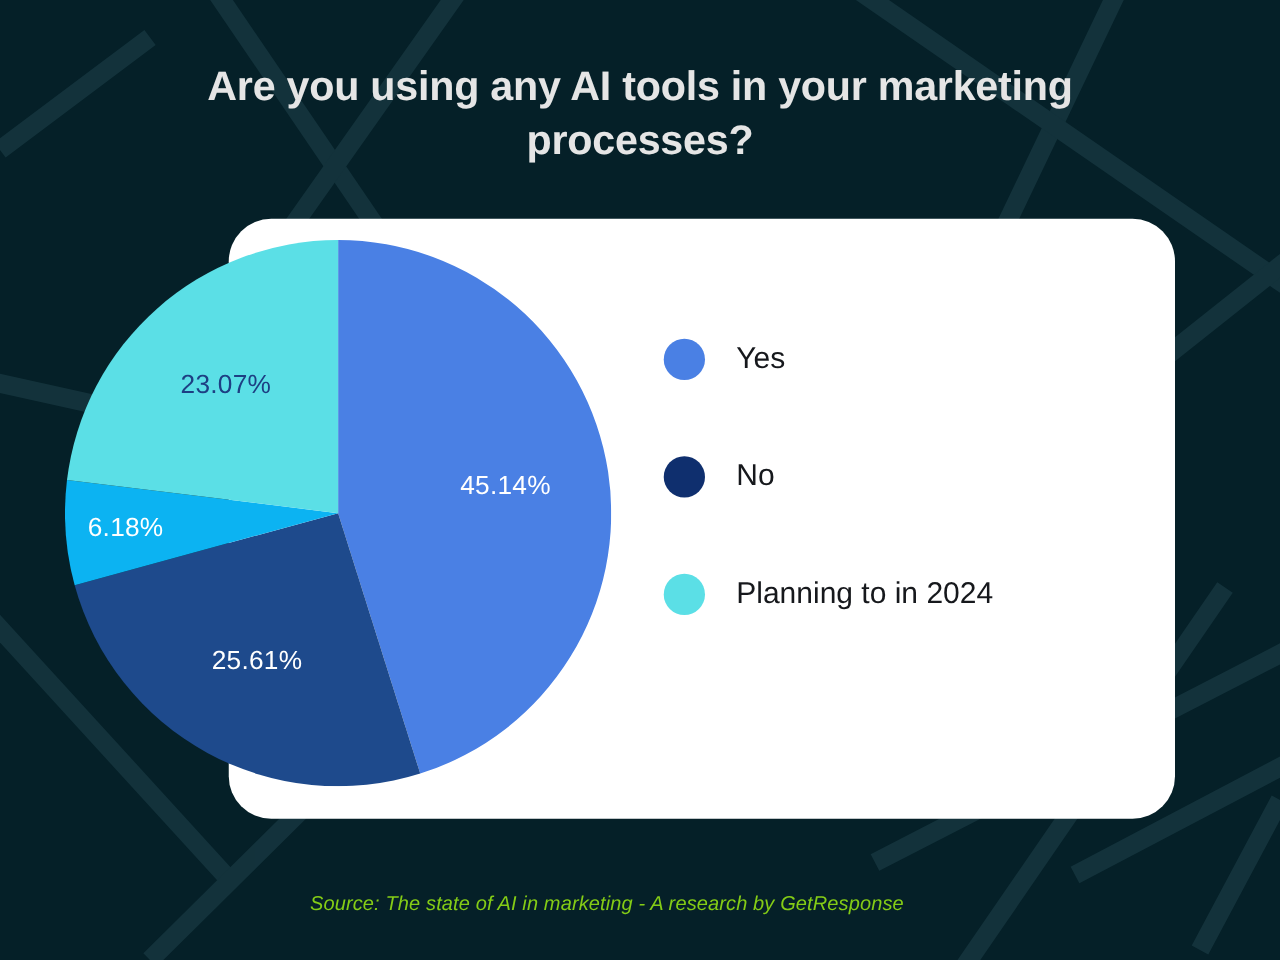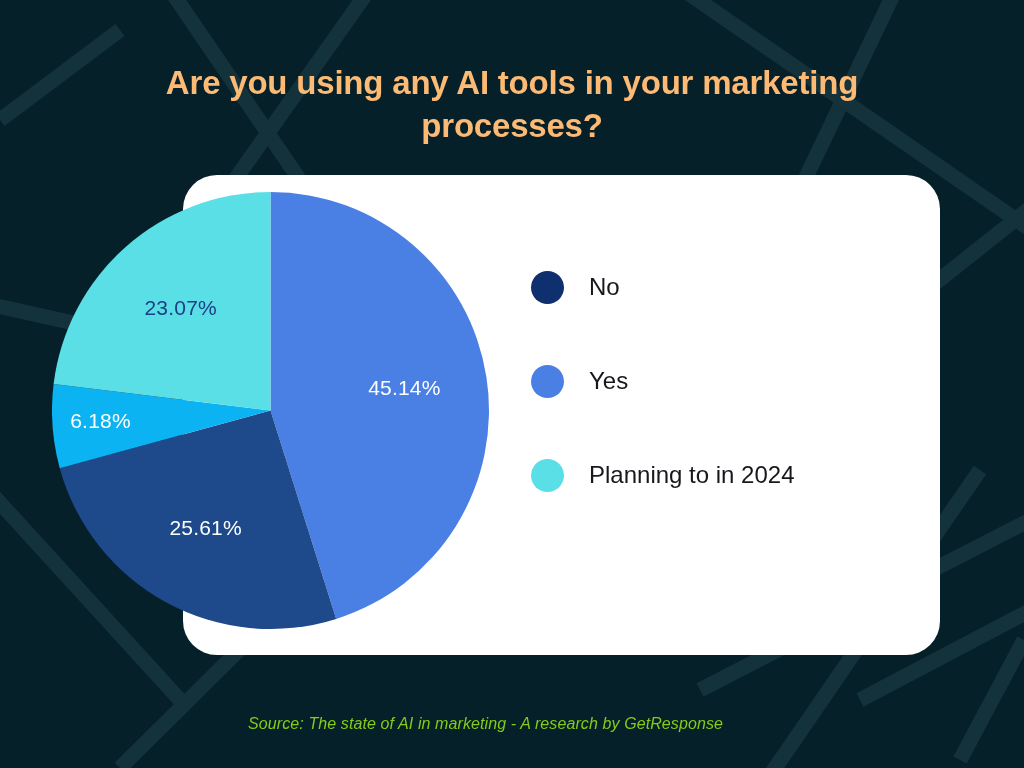--- a/index.html
+++ b/index.html
@@ -23,26 +23,26 @@
     position: absolute;
     inset: 0;
     width: 1024px;
     height: 768px;
     z-index: 0;
   }
 
   
   #page-title {
     position: absolute;
-    top: 62px;
+    top: 48px;
     left: 0;
     width: 1024px;
     z-index: 3;
     text-align: center;
-    color: #fdba74;
+    color: #e5e5e5;
     font-size: 33px;
     font-weight: bold;
     line-height: 1.30;
     letter-spacing: -0.2px;
     padding: 0 90px;
   }
 
   
   #chart-card {
     position: absolute;
@@ -187,27 +187,27 @@
       <text x="352.4" y="197.9" class="pie-label" fill="#ffffff">45.14%</text>
       <text x="153.6" y="337.4" class="pie-label" fill="#ffffff">25.61%</text>
       <text x="48.5" y="230.9" class="pie-label" fill="#ffffff">6.18%</text>
       <text x="128.7" y="117.1" class="pie-label" fill="#1d3f83">23.07%</text>
     </g>
 </svg>
 
 <div id="legend">
 
   <div class="legend-item">
+    <span class="legend-swatch" style="background: rgb(74, 128, 228);"></span>
+    <span class="legend-label">Yes</span>
+  </div>
+
+  <div class="legend-item">
     <span class="legend-swatch" style="background: rgb(15, 47, 110);"></span>
     <span class="legend-label">No</span>
-  </div>
-
-  <div class="legend-item">
-    <span class="legend-swatch" style="background: rgb(74, 128, 228);"></span>
-    <span class="legend-label">Yes</span>
   </div>
 
 
   <div class="legend-item">
     <span class="legend-swatch" style="background: rgb(91, 223, 230);"></span>
     <span class="legend-label">Planning to in 2024</span>
   </div>
 
 </div>
 

